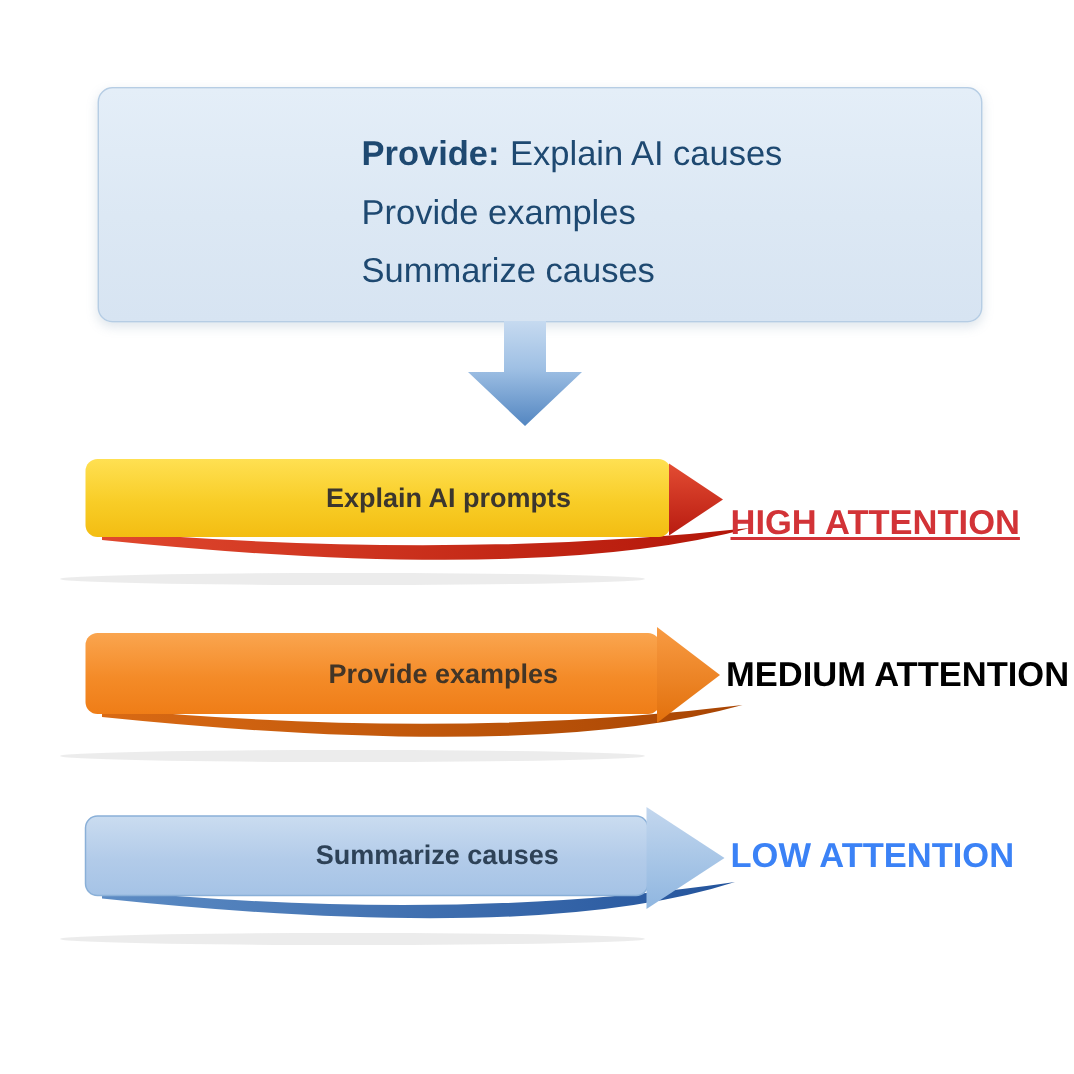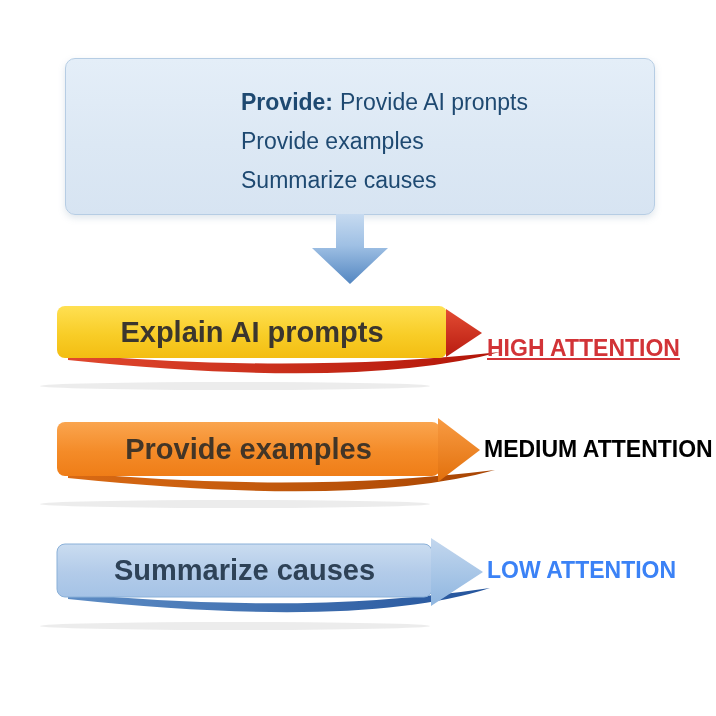--- a/index.html
+++ b/index.html
@@ -46,22 +46,23 @@
     left: 0;
     width: 716px;
     height: 110px;
   }
   .bar-label {
     position: absolute;
     display: flex;
     align-items: center;
     justify-content: center;
     font-weight: bold;
-    font-size: 29px;
+    font-size: 18px;
     pointer-events: none;
+    padding-left: 47px;
   }
   .attention-label {
     position: absolute;
     display: flex;
     align-items: center;
     font-weight: bold;
     font-size: 23px;
     letter-spacing: 0px;
     white-space: nowrap;
   }
@@ -73,21 +74,21 @@
   .low-color    { color: #3b82f6; }
 </style>
 </head>
 <body>
 
 <div class="canvas">
 
   <div class="prompt-box">
     <div class="prompt-text">
       <div>
-        <span class="bold">Provide:</span><span class="rest">Provide AI pronpts</span>
+        <span class="bold">Provide:</span><span class="rest">Explain AI causes</span>
       </div>
       <div>Provide examples</div>
       <div>Summarize causes</div>
     </div>
   </div>
 
   <svg style="position:absolute;left:300px;top:214px;" width="100" height="74" viewBox="0 0 100 74">
     <defs>
       <linearGradient id="gradDown" x1="0" y1="0" x2="0" y2="1">
         <stop offset="0%" stop-color="#c6daf0"></stop>

